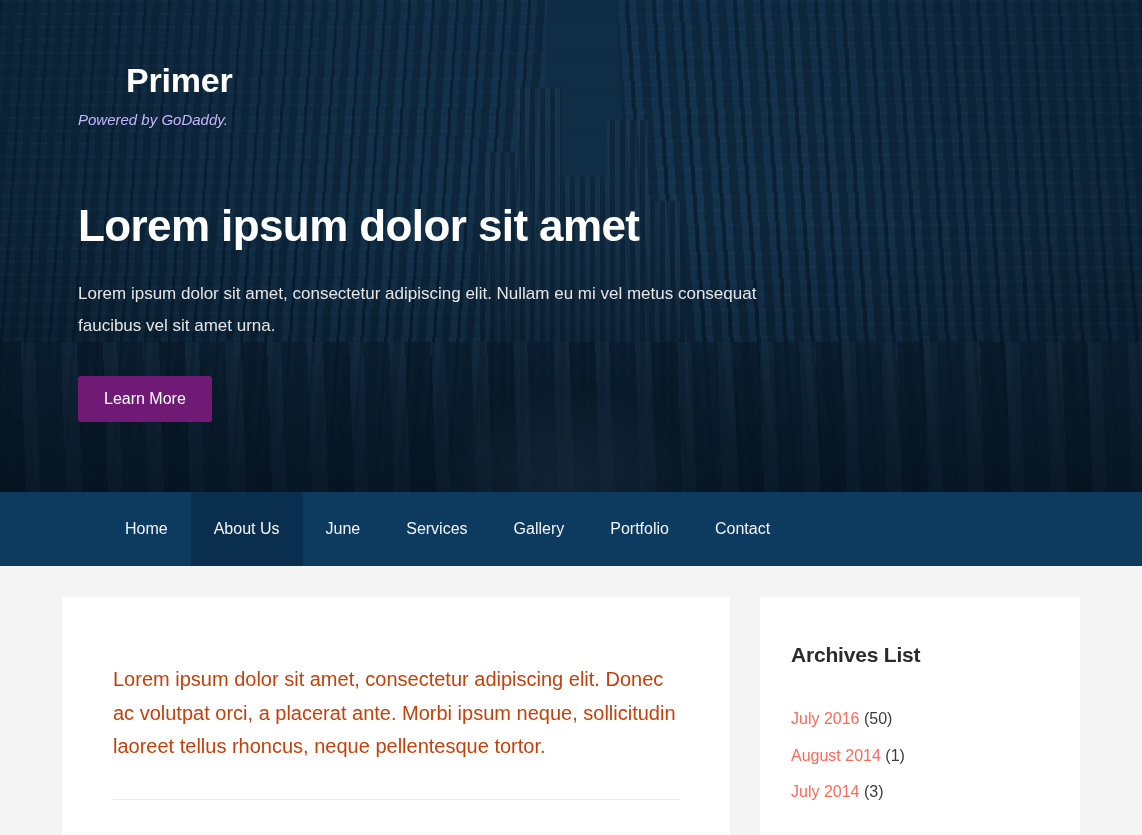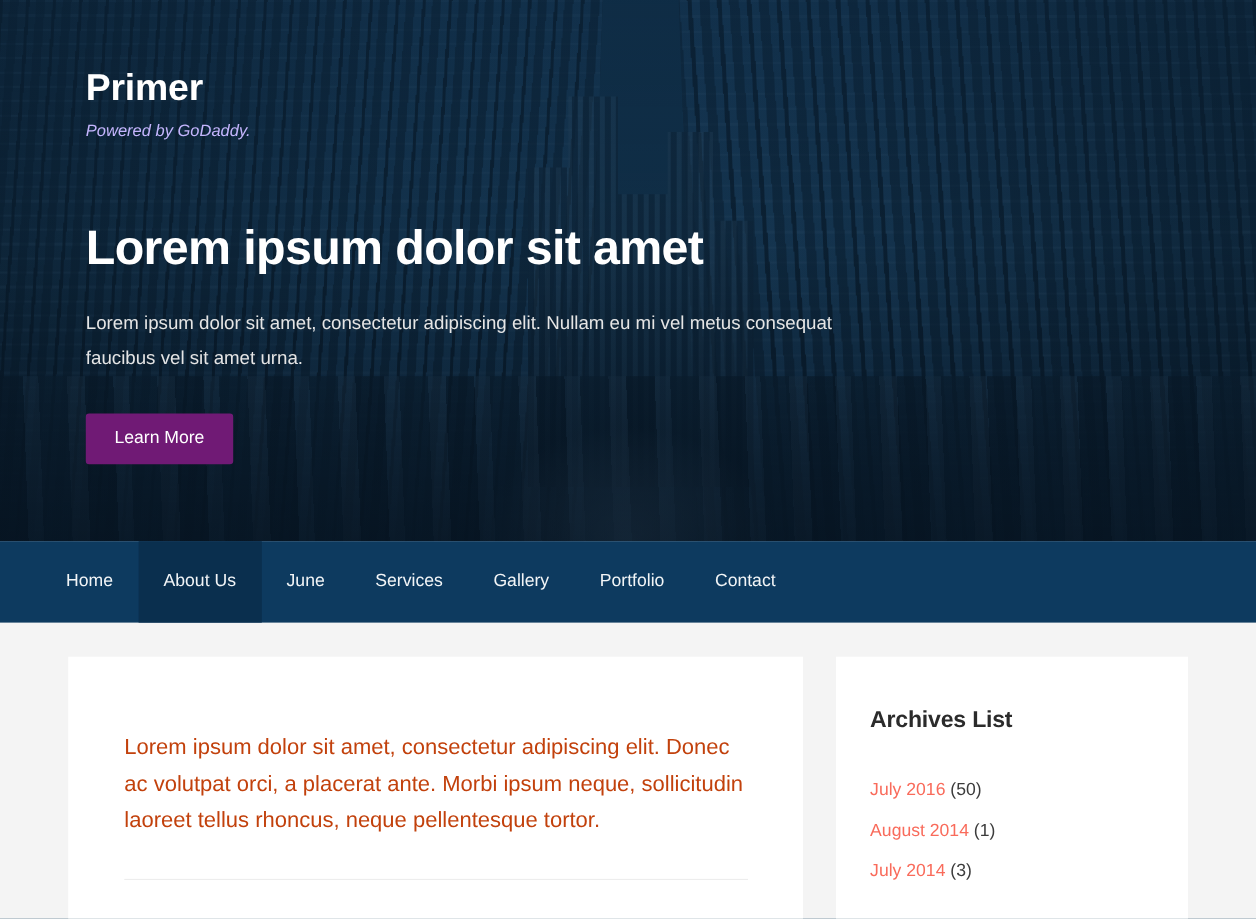--- a/index.html
+++ b/index.html
@@ -115,20 +115,21 @@
     padding-left: 78px;
     padding-top: 62px;
   }
 
   .brand-title {
     font-size: 34px;
     font-weight: bold;
     color: #ffffff;
     letter-spacing: -0.2px;
     line-height: 1.1;
+    margin-left: 48px;
   }
   .brand-tagline {
     margin-top: 12px;
     font-size: 15px;
     color: #c4b5fd;
     font-weight: normal;
     font-style: italic;
   }
 
   .hero-headline {
@@ -163,21 +164,21 @@
   }
 
   
   .nav {
     position: relative;
     width: 1142px;
     height: 74px;
     background: #0d3a5f;
     display: flex;
     align-items: stretch;
-    padding-left: 37px;
+    padding-left: 102px;
   }
   .nav-item {
     display: flex;
     align-items: center;
     padding: 0 23px;
     color: #f2f5f7;
     font-size: 16px;
     text-decoration: none;
     cursor: pointer;
     white-space: nowrap;

